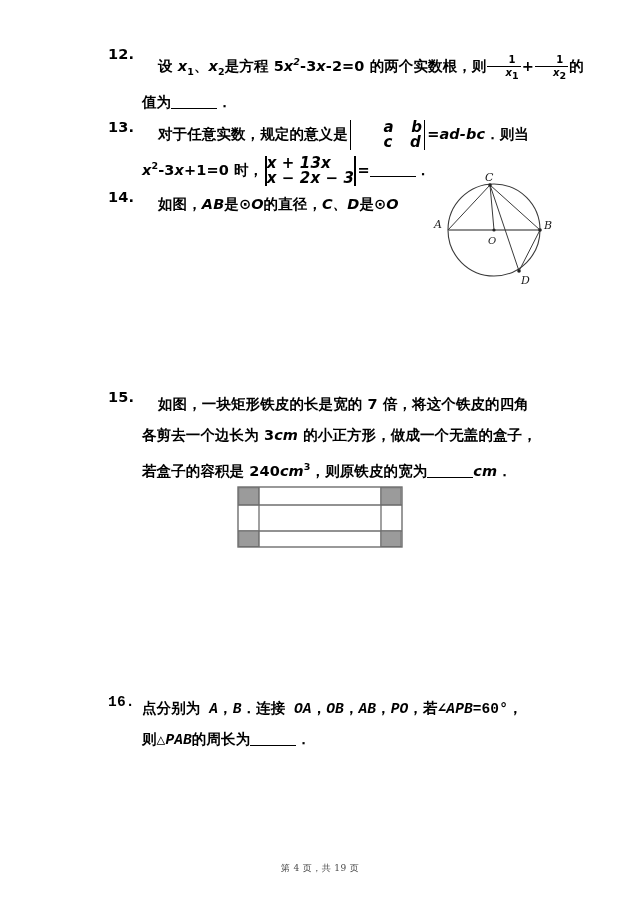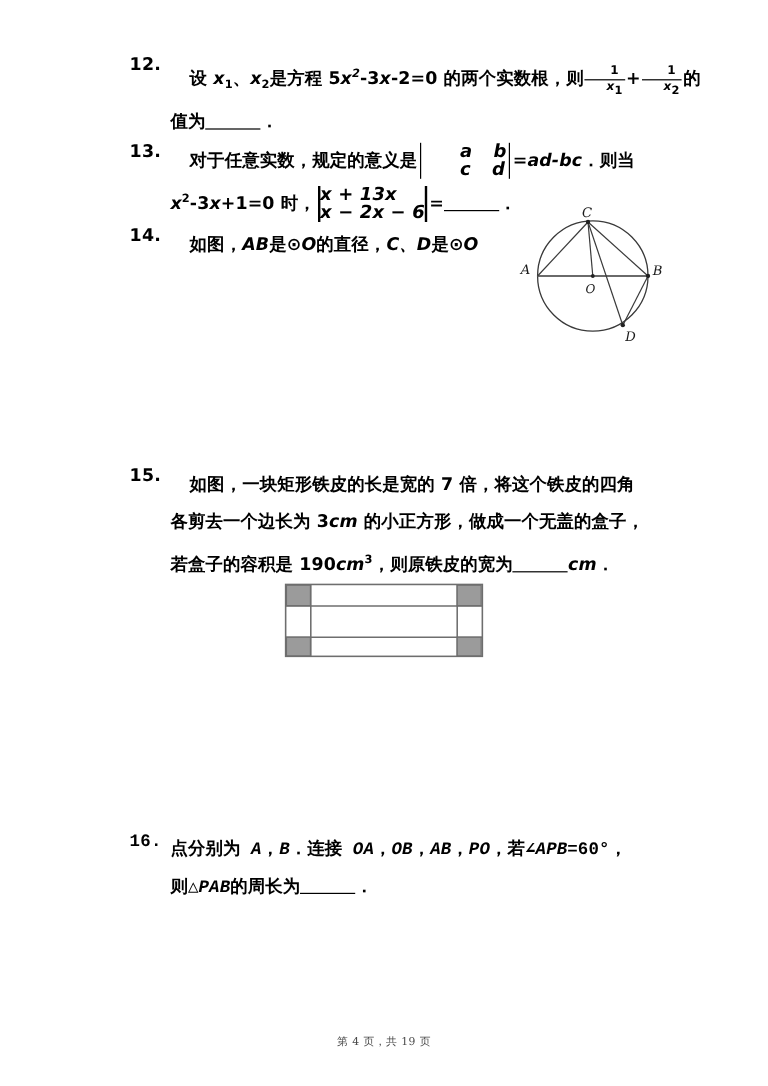--- a/index.html
+++ b/index.html
@@ -155,21 +155,21 @@
             <span class="cells">
               <span class="row"><span class="c1">a</span><span class="c2">b</span></span>
               <span class="row"><span class="c1">c</span><span class="c2">d</span></span>
             </span>
             <span class="vbar"></span>
           </span><span>=</span><i class="v">ad-bc</i><span>．则当</span></div>
       <div class="line"><i class="v">x</i><span class="sup up">2</span><span>-3</span><i class="v">x</i><span>+1=0 时，</span><span class="detwrap det">
             <span class="vbar"></span>
             <span class="cells">
               <span class="row"><span class="c1">x + 1</span><span class="c2">3x</span></span>
-              <span class="row"><span class="c1">x − 2</span><span class="c2">x − 6</span></span>
+              <span class="row"><span class="c1">x − 2</span><span class="c2">x − 3</span></span>
             </span>
             <span class="vbar"></span>
           </span><span>=</span><span class="blank"></span><span>．</span></div>
     </div>
   </div>
 
   <div class="q" style="top:189px; width:330px;">
     <div class="qnum">14.</div>
     <div class="qbody">
       <div class="line first"><span>如图，</span><i class="v">AB</i><span>是⊙</span><i class="v">O</i><span>的直径，</span><i class="v">C、D</i><span>是⊙</span><i class="v">O</i></div>
@@ -200,21 +200,21 @@
       <text x="64" y="72" font-family="'DejaVu Serif','Liberation Serif',serif" font-size="10" font-style="italic" fill="#1a1a1a">O</text>
       <text x="97" y="112" font-family="'DejaVu Serif','Liberation Serif',serif" font-size="11" font-style="italic" fill="#1a1a1a">D</text>
     </svg>
   </div>
 
   <div class="q" style="top:389px;">
     <div class="qnum">15.</div>
     <div class="qbody">
       <div class="line first">如图，一块矩形铁皮的长是宽的 7 倍，将这个铁皮的四角</div>
       <div class="line"><span>各剪去一个边长为 3</span><i class="v">cm</i><span> 的小正方形，做成一个无盖的盒子，</span></div>
-      <div class="line"><span>若盒子的容积是 190</span><i class="v">cm</i><span class="sup up">3</span><span>，则原铁皮的宽为</span><span class="blank"></span><i class="v">cm</i><span>．</span></div>
+      <div class="line"><span>若盒子的容积是 240</span><i class="v">cm</i><span class="sup up">3</span><span>，则原铁皮的宽为</span><span class="blank"></span><i class="v">cm</i><span>．</span></div>
     </div>
   </div>
 
   <div class="fig rect-fig">
     <svg width="166" height="62" viewBox="0 0 166 62">
 
       <rect x="1" y="1" width="164" height="60" fill="#ffffff" stroke="#6e6e6e" stroke-width="1.4"></rect>
 
       <line x1="22" y1="1" x2="22" y2="61" stroke="#6e6e6e" stroke-width="1.3"></line>
       <line x1="144" y1="1" x2="144" y2="61" stroke="#6e6e6e" stroke-width="1.3"></line>

